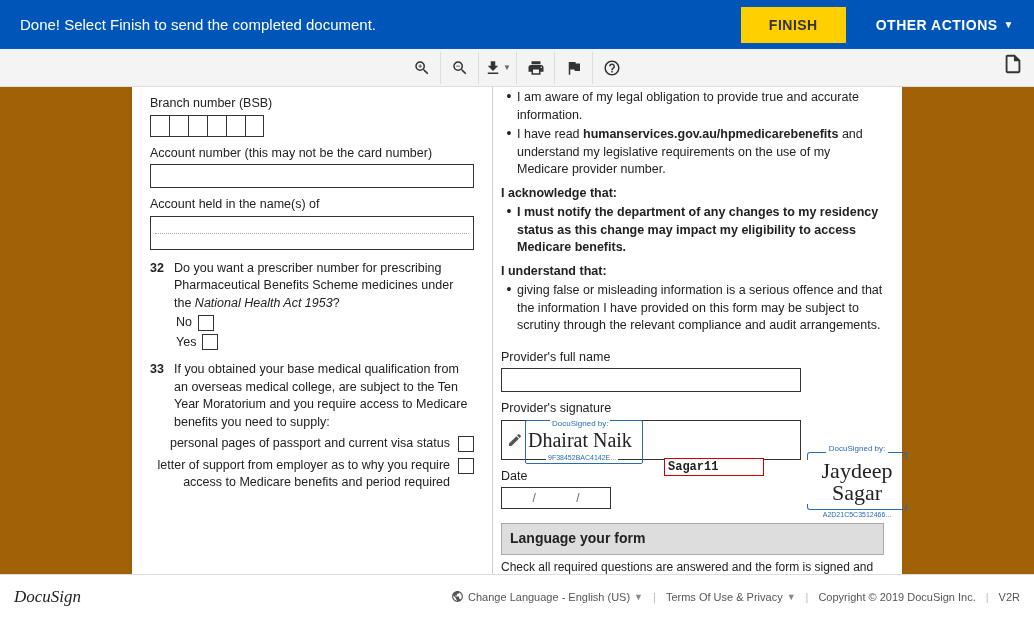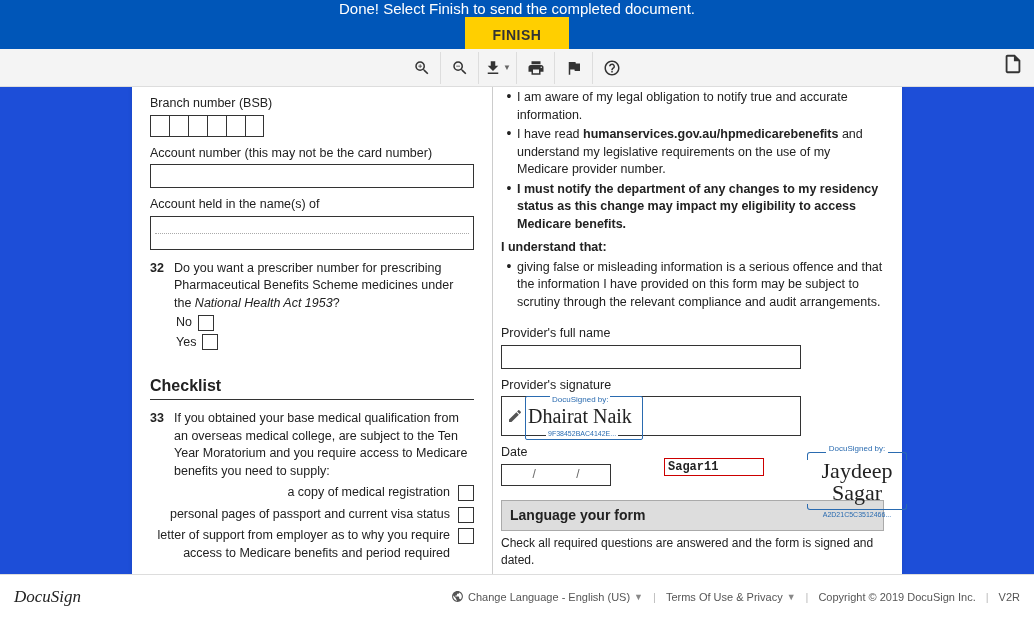--- a/index.html
+++ b/index.html
@@ -1,34 +1,34 @@
 <!DOCTYPE html>
 <html><head>
 <meta charset="utf-8">
 <style>
   * { box-sizing: border-box; margin: 0; padding: 0; }
   body { font-family: Arial, Helvetica, sans-serif; width: 1034px; height: 618px; overflow: hidden; background: #f0f0f0; position: relative; }
   
-  .top-banner { background: #0056b8; color: #fff; height: 49px; display: flex; align-items: center; padding: 0 20px; flex-direction: column; }
+  .top-banner { background: #0056b8; color: #fff; height: 49px; display: flex; align-items: center; padding: 0 20px; }
   .top-banner .msg { flex: 1; font-size: 15px; }
   .finish-btn { background: #ffcf00; color: #333; font-weight: bold; padding: 10px 28px; border: none; font-size: 14px; letter-spacing: 0.5px; cursor: pointer; }
   .other-actions { color: #fff; font-weight: bold; font-size: 14px; margin-left: 30px; cursor: pointer; letter-spacing: 0.5px; display: flex; align-items: center; }
   .other-actions .caret { font-size: 10px; margin-left: 6px; }
   
   .toolbar { background: #f4f4f4; border-bottom: 1px solid #ddd; height: 38px; display: flex; align-items: center; justify-content: center; position: relative; }
   .toolbar-group { display: flex; gap: 0; }
   .tool-btn { width: 38px; height: 32px; display: flex; align-items: center; justify-content: center; cursor: pointer; border-right: 1px solid #ddd; }
   .tool-btn:last-child { border-right: none; }
   .tool-btn svg { width: 18px; height: 18px; fill: #333; }
   .tool-dl { display: flex; align-items: center; }
   .tool-dl .mini { font-size: 8px; margin-left: 1px; color: #666; }
   .doc-side { position: absolute; right: 10px; top: 4px; cursor: pointer; }
   .doc-side svg { width: 22px; height: 22px; fill: #333; }
   
-  .workspace { height: calc(618px - 49px - 38px - 30px); background: #1d4ed8; overflow-y: scroll; display: flex; justify-content: center; }
+  .workspace { height: calc(618px - 49px - 38px - 30px); background: #a16207; overflow-y: scroll; display: flex; justify-content: center; }
   .workspace::-webkit-scrollbar { width: 17px; }
   .workspace::-webkit-scrollbar-track { background: #f1f1f1; }
   .workspace::-webkit-scrollbar-thumb { background: #c1c1c1; }
   .workspace::-webkit-scrollbar-button { background: #e0e0e0; height: 17px; }
   
   .page { background: #fff; width: 770px; margin: 0 0 0 0; display: flex; padding: 0; box-shadow: 0 0 4px rgba(0,0,0,0.1); font-size: 12.5px; line-height: 1.4; color: #222; }
   .page-left { width: 360px; padding: 0 18px 10px 18px; }
   .page-right { width: 410px; padding: 0 18px 10px 8px; border-left: 1px solid #ccc; }
   
   .field-label { font-size: 12.5px; margin-top: 8px; }
@@ -166,50 +166,46 @@
       </div>
       <div class="yn-row">
         <span>No</span>
         <span class="chk"></span>
       </div>
       <div class="yn-row">
         <span>Yes</span>
         <span class="chk"></span>
       </div>
 
-      <div class="section-head">Checklist</div>
       <div class="qrow">
         <div class="qnum">33</div>
         <div class="qtext">If you obtained your base medical qualification from an overseas medical college, are subject to the Ten Year Moratorium and you require access to Medicare benefits you need to supply:</div>
       </div>
       <div class="check-item">
-        <div class="t">a copy of medical registration</div>
-        <div class="chk"></div>
-      </div>
-      <div class="check-item">
         <div class="t">personal pages of passport and current visa status</div>
         <div class="chk"></div>
       </div>
       <div class="check-item">
         <div class="t">letter of support from employer as to why you require access to Medicare benefits and period required</div>
         <div class="chk"></div>
       </div>
     </div>
 
     <div class="page-right">
       <ul class="bullet-list">
         <li>
             <span class="dot">•</span>
-            <span class="bt">I am aware of my legal obligation to notify true and accurate information.</span>
+            <span class="bt">I am aware of my legal obligation to provide true and accurate information.</span>
           </li>
         <li>
             <span class="dot">•</span>
             <span class="bt"><span>I have read </span><span class="bold">humanservices.gov.au/hpmedicarebenefits</span><span> and understand my legislative requirements on the use of my Medicare provider number.</span></span>
           </li>
       </ul>
+      <div class="bold" style="margin-top:6px;">I acknowledge that:</div>
       <ul class="bullet-list">
         <li>
             <span class="dot">•</span>
             <span class="bt bold">I must notify the department of any changes to my residency status as this change may impact my eligibility to access Medicare benefits.</span>
           </li>
       </ul>
       <div class="bold" style="margin-top:6px;">I understand that:</div>
       <ul class="bullet-list">
         <li>
             <span class="dot">•</span>

